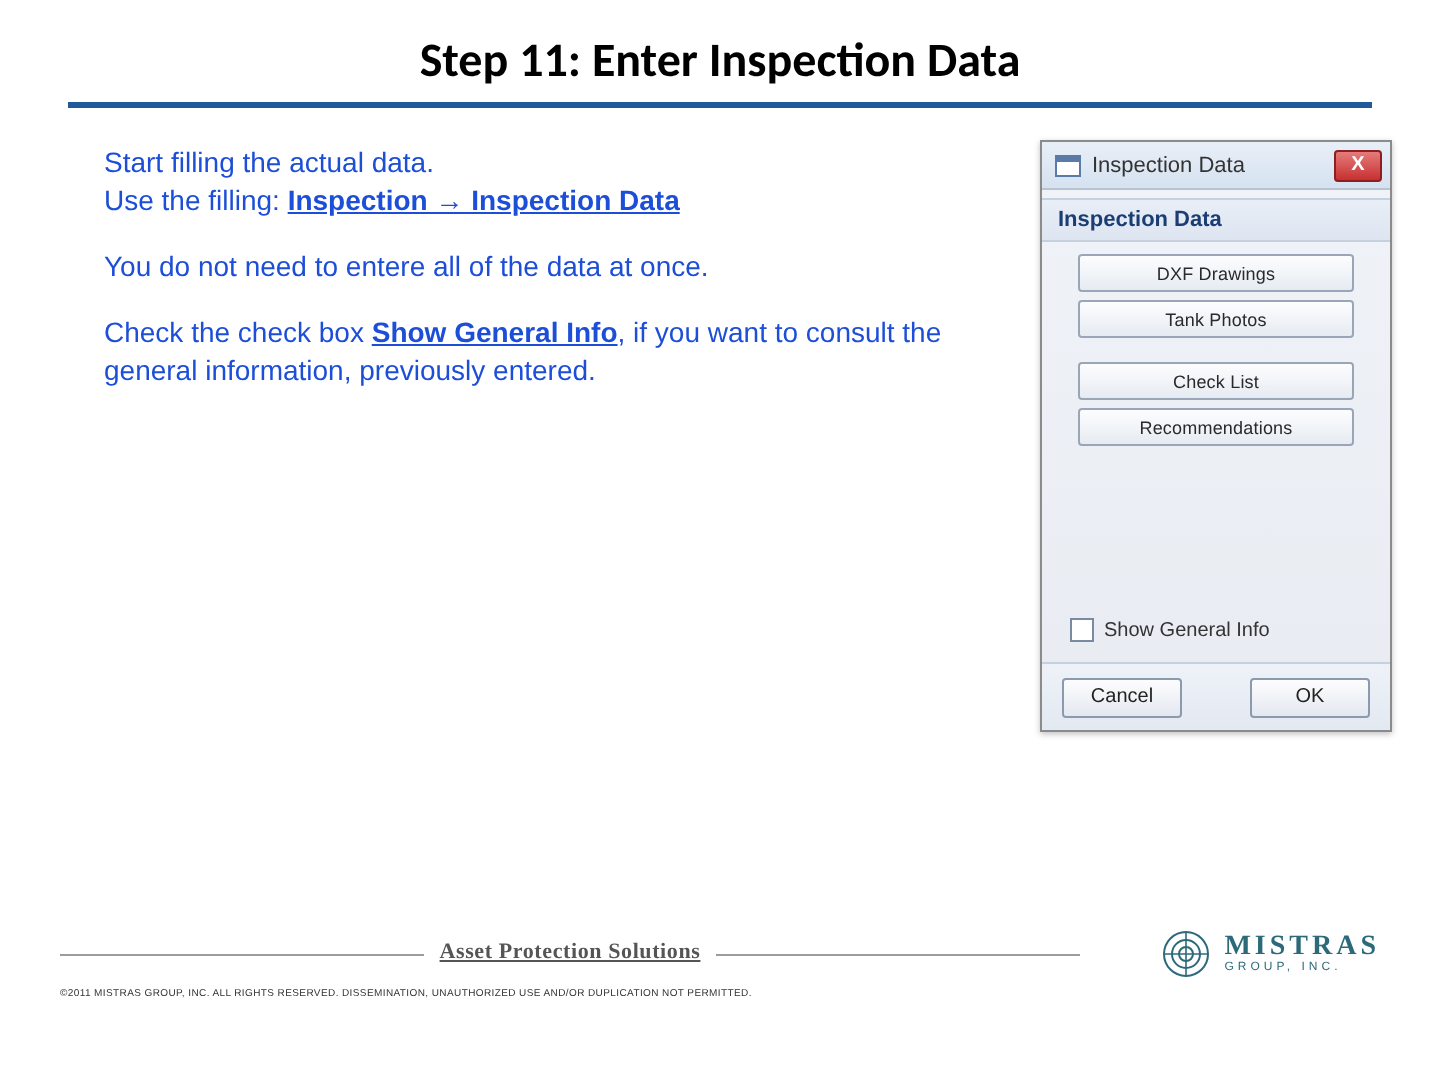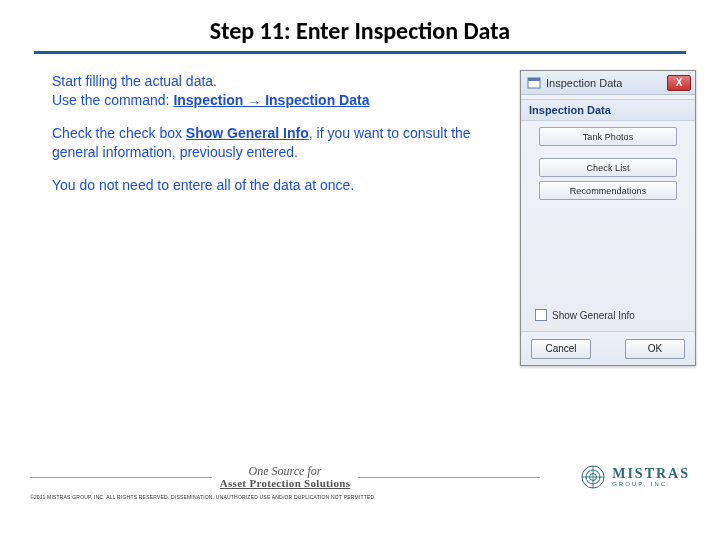--- a/index.html
+++ b/index.html
@@ -46,63 +46,63 @@
 <div class="slide">
 
   <div class="title-wrap">
     <h1 class="title">Step 11: Enter Inspection Data</h1>
   </div>
   <div class="rule"></div>
 
   <div class="content">
     <p>
       <span>Start filling the actual data.</span><br>
-      <span>Use the command: </span><span class="b u">Inspection → Inspection Data</span>
+      <span>Use the filling: </span><span class="b u">Inspection → Inspection Data</span>
     </p>
+    <p>You do not need to entere all of the data at once.</p>
     <p>
       <span>Check the check box </span><span class="b u">Show General Info</span><span>, if you want to consult the general information, previously entered.</span>
     </p>
-    <p>You do not need to entere all of the data at once.</p>
   </div>
 
   <div class="dialog">
     <div class="dialog-titlebar">
       <span class="ticon">
         <svg viewBox="0 0 14 14" width="14" height="14">
             <rect x="1" y="2" width="12" height="10" fill="#fff" stroke="#5a7aa8"></rect>
             <rect x="1" y="2" width="12" height="3" fill="#5a7aa8"></rect>
           </svg>
       </span>
       <span class="ttxt">Inspection Data</span>
       <div class="close-btn">
         <span>X</span>
       </div>
     </div>
     <div class="section-head">Inspection Data</div>
     <div class="btn-stack">
+      <div class="appbtn">DXF Drawings</div>
       <div class="appbtn">Tank Photos</div>
       <div class="gap"></div>
       <div class="appbtn">Check List</div>
       <div class="appbtn">Recommendations</div>
     </div>
     <div class="showinfo">
       <div class="checkbox"></div>
       <span>Show General Info</span>
     </div>
     <div class="dialog-footer">
       <div class="dlg-btn">Cancel</div>
       <div class="dlg-btn">OK</div>
     </div>
   </div>
 
   <div class="footer">
     <div class="footer-rule-wrap">
       <div class="thinline"></div>
       <div class="slogan">
-        <div class="s1"><span>One Source for</span></div>
         <div class="s2">Asset Protection Solutions</div>
       </div>
       <div class="thinline"></div>
       <div class="logo-wrap">
         <span class="logo-mark">
           <svg viewBox="0 0 26 26" width="26" height="26">
             <circle cx="13" cy="13" r="11" fill="none" stroke="#2c6a7a" stroke-width="1"></circle>
             <circle cx="13" cy="13" r="7" fill="none" stroke="#2c6a7a" stroke-width="1"></circle>
             <circle cx="13" cy="13" r="3.5" fill="none" stroke="#2c6a7a" stroke-width="1"></circle>
             <line x1="13" y1="2" x2="13" y2="24" stroke="#2c6a7a" stroke-width="0.8"></line>

